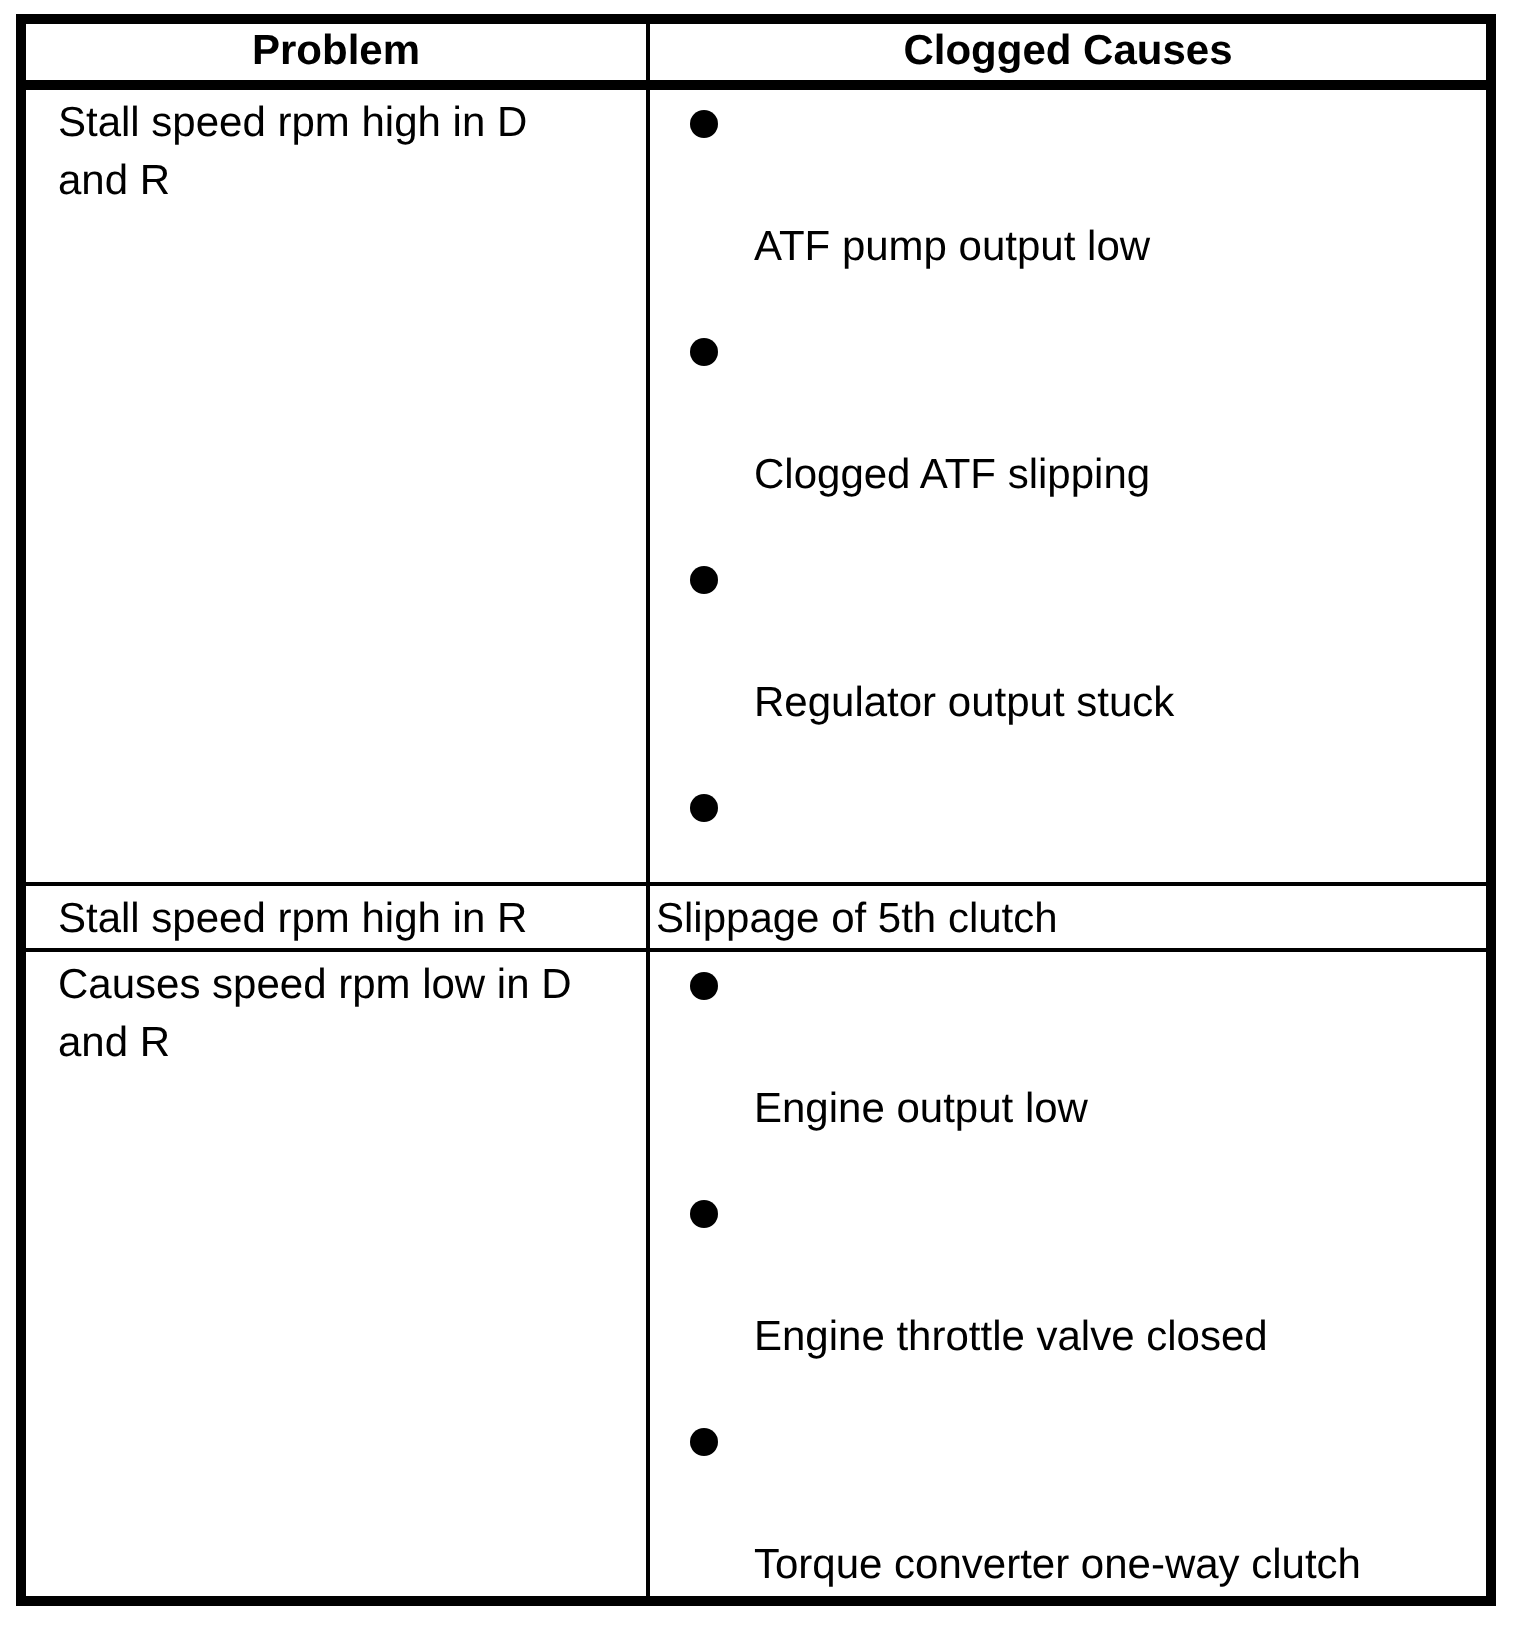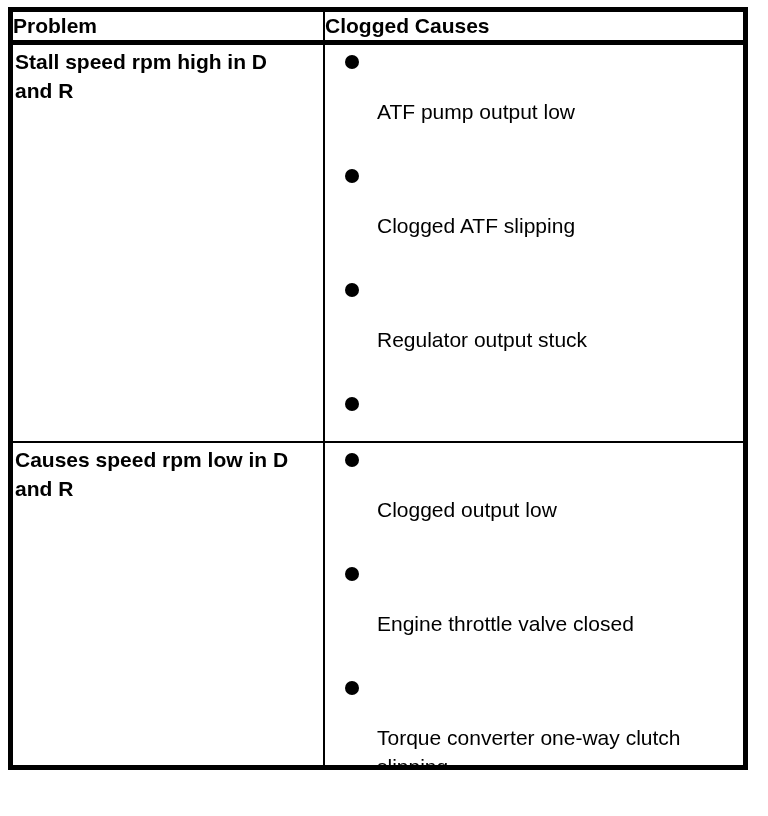--- a/index.html
+++ b/index.html
@@ -18,60 +18,59 @@
   table.trouble-table {
     border-collapse: collapse;
     table-layout: fixed;
     width: 740px;
     background: #ffffff;
     border: 5px solid #000000;
   }
   th {
     font-size: 21px;
     font-weight: bold;
-    text-align: left;
+    text-align: center;
     vertical-align: middle;
     height: 28px;
     padding: 0;
     border: 2px solid #000000;
     border-bottom: 5px solid #000000;
   }
   th.col-problem { width: 310px; }
   td {
     border: 2px solid #000000;
     vertical-align: top;
     padding: 0;
     font-size: 21px;
   }
   .problem-text {
     white-space: pre-line;
     line-height: 29px;
-    padding: 2px 2px 0 2px;
-    font-weight: bold;
+    padding: 2px 2px 0 16px;
   }
   .causes-clip { overflow: hidden; }
   .row-0 .causes-clip { height: 396px; }
   .row-2 .causes-clip { height: 322px; }
   .row-1 td { height: 30px; }
   .cause-plain {
     line-height: 29px;
     padding: 2px 0 0 3px;
   }
   .cause-item { height: 104px; }
   .cause-item.tall { height: auto; }
   .bullet {
     display: block;
     width: 14px;
     height: 14px;
     border-radius: 50%;
     background: #000000;
     margin: 10px 0 0 20px;
   }
   .cause-text {
-    margin: 28px 0 0 52px;
+    margin: 40px 0 0 52px;
     line-height: 29px;
     white-space: pre-line;
   }
 </style>
 </head>
 <body>
 
 <div class="page">
   <table class="trouble-table">
     <thead>
@@ -99,30 +98,40 @@
               <div class="cause-item">
                 <span class="bullet"></span>
                 <div class="cause-text">Regulator output stuck</div>
               </div>
               <div class="cause-item">
                 <span class="bullet"></span>
               </div>
             </div>
           </td>
         </tr>
+        <tr class="row-1">
+          <td>
+            <div class="problem-text">Stall speed rpm high in R</div>
+          </td>
+          <td>
+            <div class="causes-clip">
+              <div class="cause-plain">Slippage of 5th clutch</div>
+            </div>
+          </td>
+        </tr>
         <tr class="row-2">
           <td>
             <div class="problem-text">Causes speed rpm low in D
 and R</div>
           </td>
           <td>
             <div class="causes-clip">
               <div class="cause-item">
                 <span class="bullet"></span>
-                <div class="cause-text">Clogged output low</div>
+                <div class="cause-text">Engine output low</div>
               </div>
               <div class="cause-item">
                 <span class="bullet"></span>
                 <div class="cause-text">Engine throttle valve closed</div>
               </div>
               <div class="cause-item tall">
                 <span class="bullet"></span>
                 <div class="cause-text">Torque converter one-way clutch
 slipping</div>
               </div>

